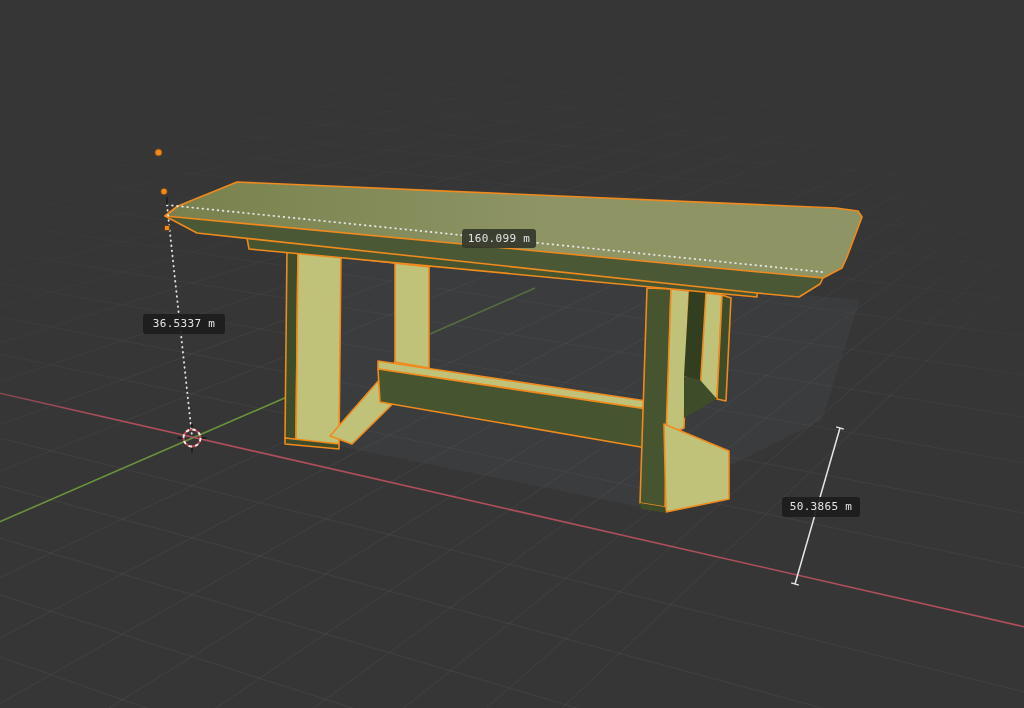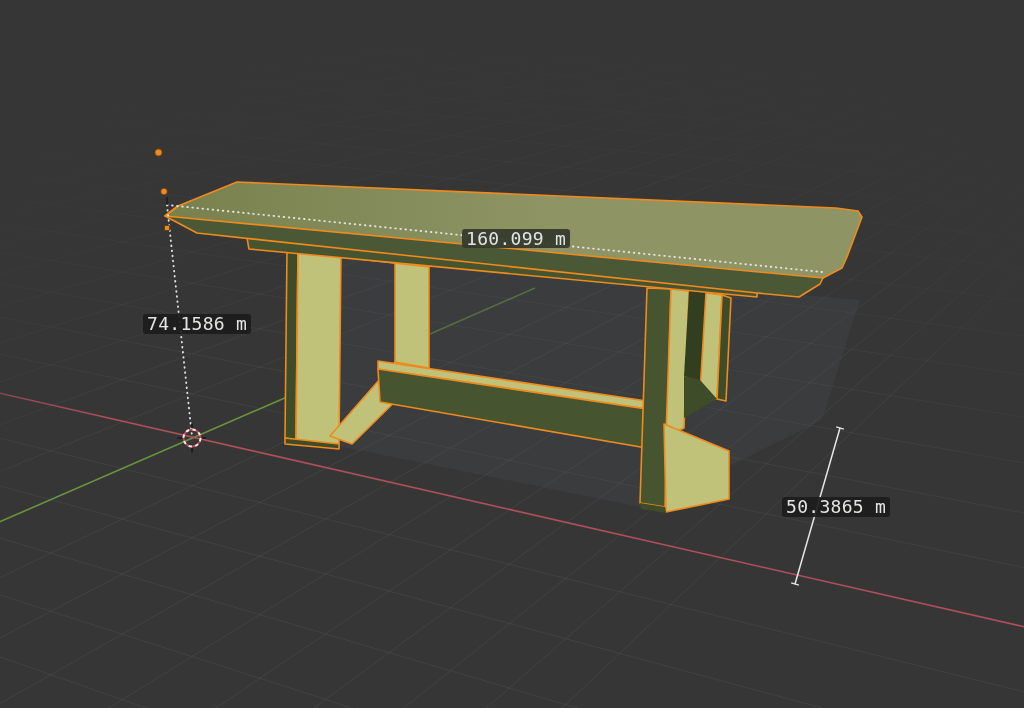--- a/index.html
+++ b/index.html
@@ -8,21 +8,21 @@
     background:#363636;
     font-family:"DejaVu Sans Mono","Liberation Mono",monospace;
   }
   .viewport svg{position:absolute;left:0;top:0;}
   .fade-overlay{
     position:absolute;left:0;top:0;width:1024px;height:708px;pointer-events:none;
     background:radial-gradient(1000px circle at 500px 900px,
       rgba(54,54,54,0) 0%,rgba(54,54,54,0) 62%,rgba(54,54,54,0.85) 86%,#363636 95%);
   }
   .mlabel{
-    position:absolute;color:#e4e4e2;font-size:18px;line-height:19px;
+    position:absolute;color:#e4e4e2;font-size:11px;line-height:19px;
     text-align:center;border-radius:3px;white-space:nowrap;letter-spacing:0.3px;
     padding:0 4px;
   }
 </style>
 </head>
 <body>
 
 <div class="viewport">
   <svg id="svg-bg" width="1024" height="708">
       <g>
@@ -137,15 +137,15 @@
       <g>
         <circle cx="192" cy="438" r="8.5" fill="none" stroke="#c24750" stroke-width="1.8"></circle>
         <circle cx="192" cy="438" r="8.5" fill="none" stroke="#efefef" stroke-width="1.9" stroke-dasharray="3.35 3.35"></circle>
         <line x1="192" y1="428" x2="192" y2="423.5" stroke="#1a1a1a" stroke-width="1.6"></line>
         <line x1="192" y1="448" x2="192" y2="452.5" stroke="#1a1a1a" stroke-width="1.6"></line>
         <line x1="182" y1="438" x2="177.5" y2="438" stroke="#1a1a1a" stroke-width="1.6"></line>
         <line x1="202" y1="438" x2="206.5" y2="438" stroke="#1a1a1a" stroke-width="1.6"></line>
       </g>
     </svg>
   <div class="mlabel" id="lbl0" style="left: 462px; top: 229px; min-width: 66px; height: 19px; line-height: 19px; background: rgba(52, 57, 44, 0.93);">160.099 m</div>
-  <div class="mlabel" id="lbl1" style="left: 143px; top: 314px; min-width: 74px; height: 20px; line-height: 20px; background: rgba(28, 28, 28, 0.92);">74.1586 m</div>
+  <div class="mlabel" id="lbl1" style="left: 143px; top: 314px; min-width: 74px; height: 20px; line-height: 20px; background: rgba(28, 28, 28, 0.92);">36.5337 m</div>
   <div class="mlabel" id="lbl2" style="left: 782px; top: 497px; min-width: 70px; height: 20px; line-height: 20px; background: rgba(28, 28, 28, 0.92);">50.3865 m</div>
 </div>
 
 </body></html>

